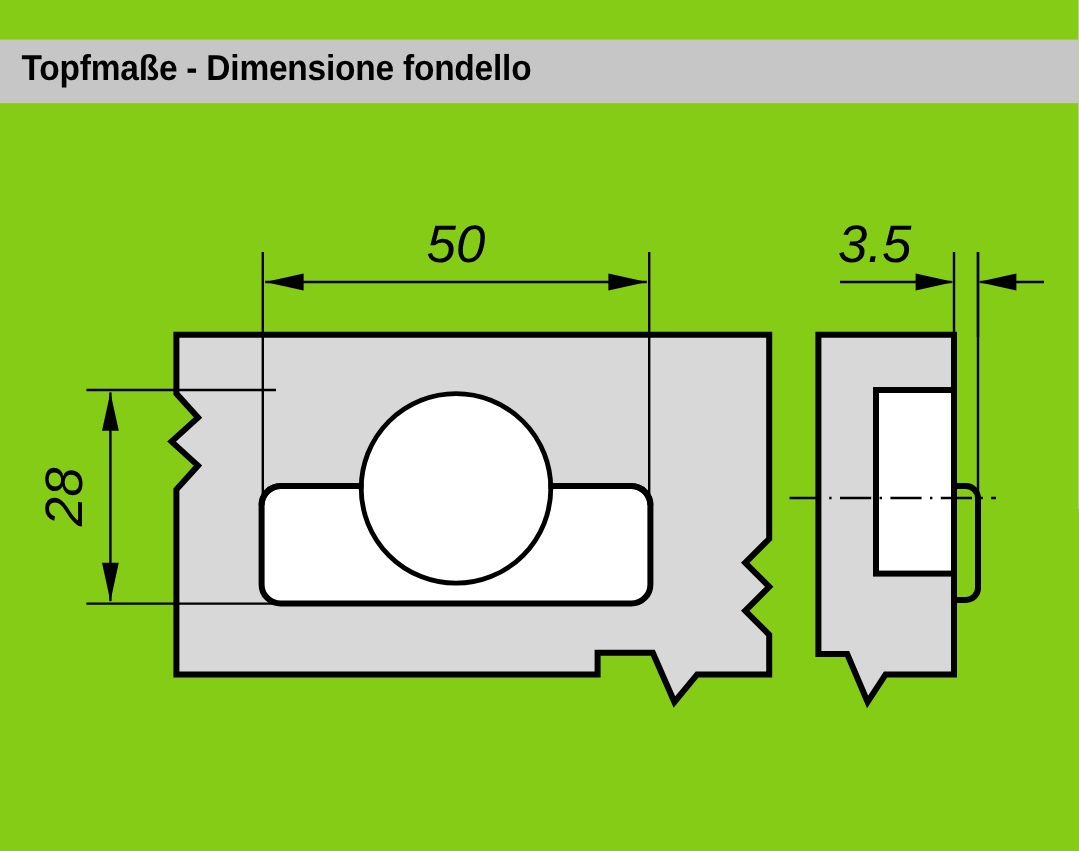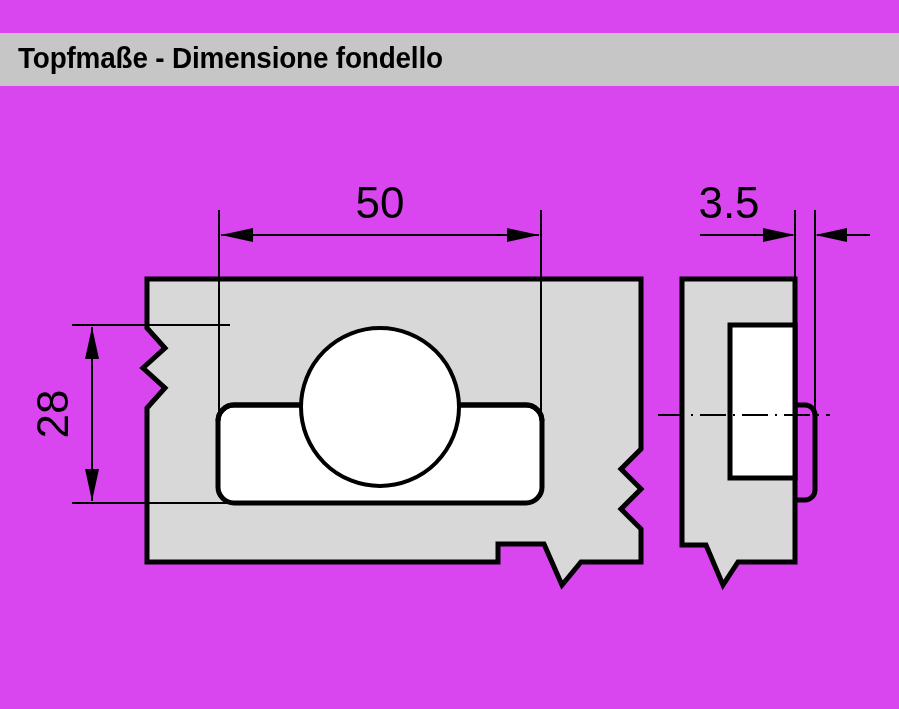--- a/index.html
+++ b/index.html
@@ -12,21 +12,21 @@
     height: 709px;
     font-family: "Liberation Sans", sans-serif;
     overflow: hidden;
     position: relative;
   }
   #page {
     position: absolute;
     left: 0; top: 0;
     width: 899px;
     height: 709px;
-    background: #d946ef;
+    background: #84cc16;
   }
   #header-band {
     position: absolute;
     left: 0;
     top: 33px;
     width: 899px;
     height: 53px;
     background: #c6c6c6;
     box-sizing: border-box;
   }
@@ -42,20 +42,21 @@
     white-space: nowrap;
     transform: scaleX(0.93);
     transform-origin: left center;
   }
   #drawing {
     position: absolute;
     left: 0;
     top: 86px;
     width: 842px;
     height: 623px;
+    font-style: italic;
   }
   svg { display: block; }
   .dim-text {
     font-family: "Liberation Sans", sans-serif;
     font-size: 44px;
     fill: #000000;
   }
 </style>
 </head>
 <body>

